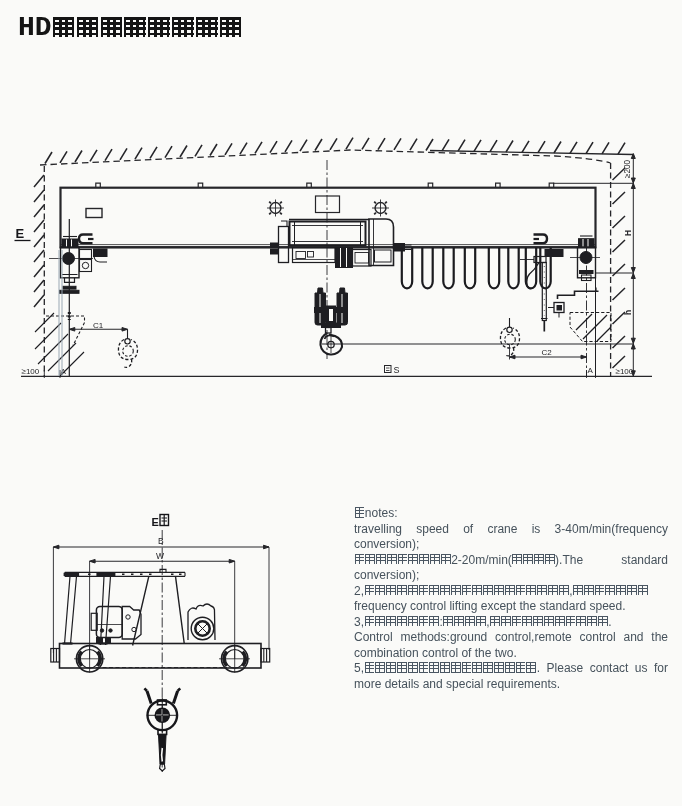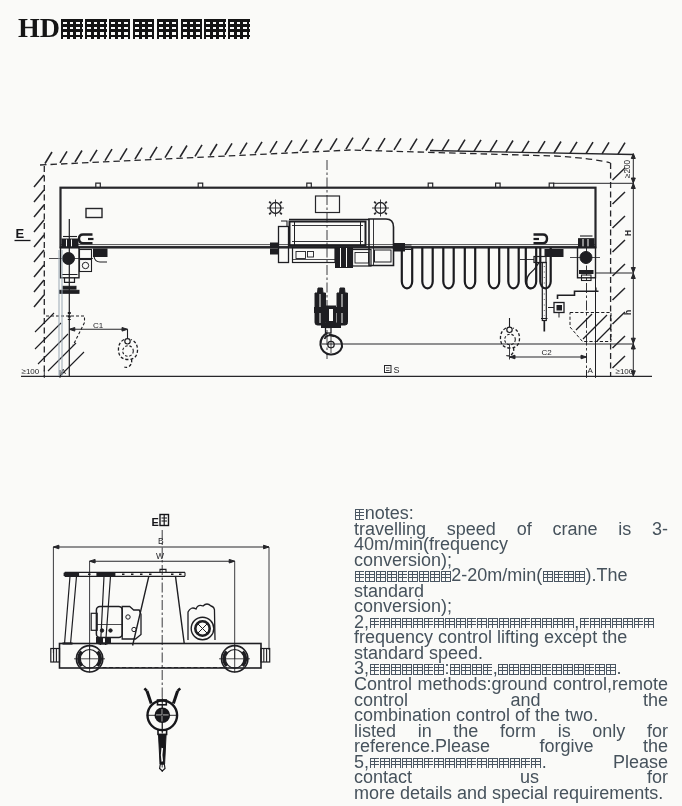--- a/index.html
+++ b/index.html
@@ -1,21 +1,21 @@
 <!DOCTYPE html>
 <html><head>
 <meta charset="utf-8">
 <style>
 html,body{margin:0;padding:0;}
 body{width:682px;height:806px;background:#fafaf8;font-family:"Liberation Sans",sans-serif;position:relative;overflow:hidden;}
-#title{position:absolute;left:18px;top:12px;font-family:Liberation Serif, serif;font-weight:bold;font-size:28px;color:#151515;letter-spacing:0px;white-space:nowrap;}
+#title{position:absolute;left:18px;top:12px;font-family:Liberation Mono, monospace;font-weight:bold;font-size:28px;color:#151515;letter-spacing:0px;white-space:nowrap;}
 .H{display:inline-block;width:21.5px;height:20.5px;margin:0 1.2px;vertical-align:-2px;background:
  repeating-linear-gradient(to bottom,#141414 0 2.6px,rgba(0,0,0,0) 2.6px 5.2px),
  repeating-linear-gradient(to right,#141414 0 2.4px,rgba(0,0,0,0) 2.4px 6.2px);}
-#notes{position:absolute;left:354px;top:506px;width:314px;font-size:18px;line-height:15.55px;color:#46525c;}
+#notes{position:absolute;left:354px;top:506px;width:314px;font-size:12px;line-height:15.55px;color:#46525c;}
 .j{text-align:justify;text-align-last:justify;}
 .h{display:inline-block;width:9.8px;height:10.5px;margin:0 0.5px;vertical-align:-0.5px;background:
  repeating-linear-gradient(to bottom,#4b5763 0 1px,rgba(0,0,0,0) 1px 3.2px),
  repeating-linear-gradient(to right,#4b5763 0 1px,rgba(0,0,0,0) 1px 4.4px);}
 svg{position:absolute;left:0;top:0;}
 </style>
 </head>
 <body>
 
 <div id="title">HD<i class="H"></i><i class="H"></i><i class="H"></i><i class="H"></i><i class="H"></i><i class="H"></i><i class="H"></i><i class="H"></i></div>
@@ -350,16 +350,15 @@
 <div><i class="h"></i>notes:</div>
 <div class="j">travelling speed of crane is 3-40m/min(frequency</div>
 <div>conversion);</div>
 <div class="j"><i class="h"></i><i class="h"></i><i class="h"></i><i class="h"></i><i class="h"></i><i class="h"></i><i class="h"></i><i class="h"></i><i class="h"></i>2-20m/min(<i class="h"></i><i class="h"></i><i class="h"></i><i class="h"></i>).The standard</div>
 <div>conversion);</div>
 <div class="j">2,<i class="h"></i><i class="h"></i><i class="h"></i><i class="h"></i><i class="h"></i><i class="h"></i><i class="h"></i><i class="h"></i><i class="h"></i><i class="h"></i><i class="h"></i><i class="h"></i><i class="h"></i><i class="h"></i><i class="h"></i><i class="h"></i><i class="h"></i><i class="h"></i><i class="h"></i>,<i class="h"></i><i class="h"></i><i class="h"></i><i class="h"></i><i class="h"></i><i class="h"></i><i class="h"></i></div>
 <div>frequency control lifting except the standard speed.</div>
 <div class="j">3,<i class="h"></i><i class="h"></i><i class="h"></i><i class="h"></i><i class="h"></i><i class="h"></i><i class="h"></i>:<i class="h"></i><i class="h"></i><i class="h"></i><i class="h"></i>,<i class="h"></i><i class="h"></i><i class="h"></i><i class="h"></i><i class="h"></i><i class="h"></i><i class="h"></i><i class="h"></i><i class="h"></i><i class="h"></i><i class="h"></i>.</div>
 <div class="j">Control methods:ground control,remote control and the</div>
 <div>combination control of the two.</div>
-<div class="j">listed in the form is only for reference.Please forgive the</div>
 <div class="j">5,<i class="h"></i><i class="h"></i><i class="h"></i><i class="h"></i><i class="h"></i><i class="h"></i><i class="h"></i><i class="h"></i><i class="h"></i><i class="h"></i><i class="h"></i><i class="h"></i><i class="h"></i><i class="h"></i><i class="h"></i><i class="h"></i>. Please contact us for</div>
 <div>more details and special requirements.</div>
 </div>
 
 </body></html>

